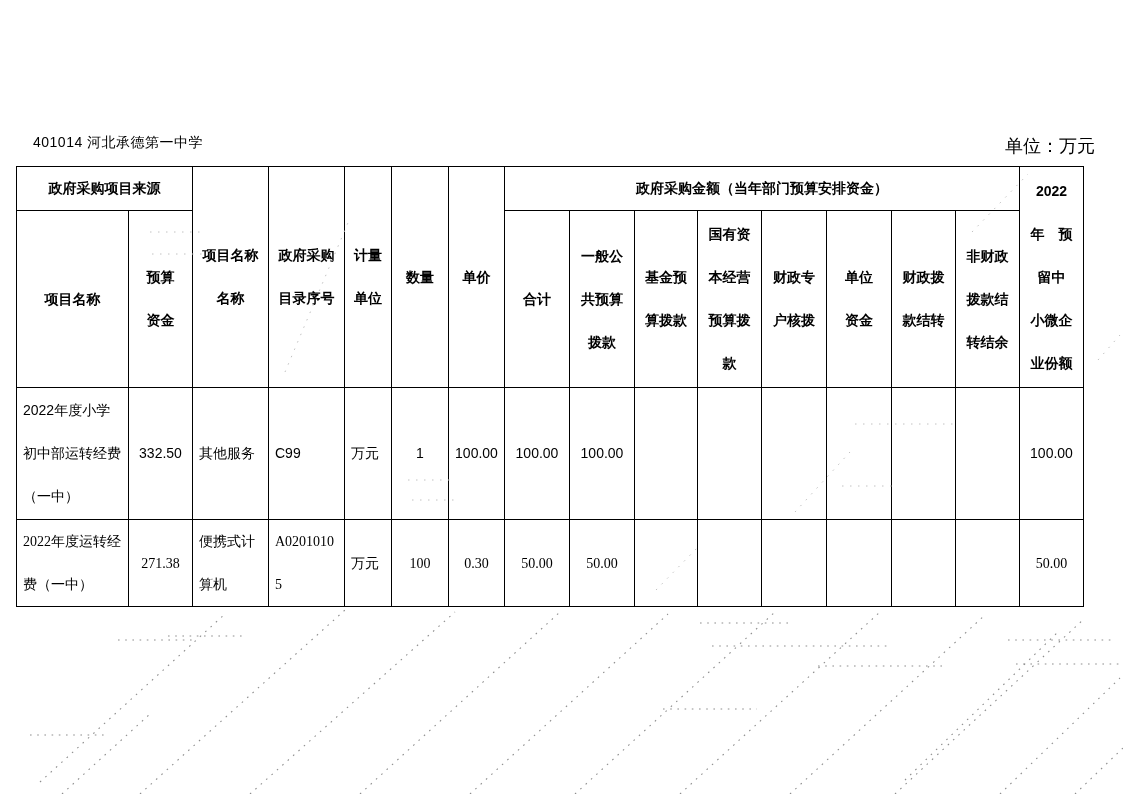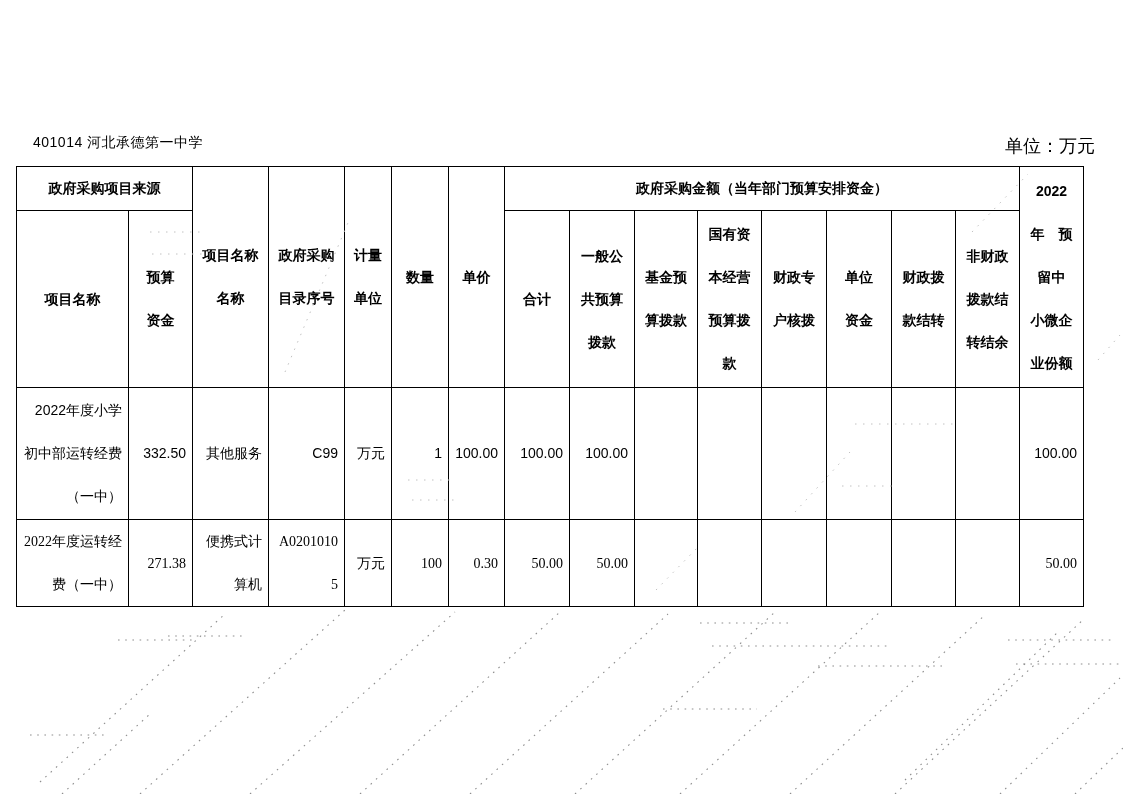--- a/index.html
+++ b/index.html
@@ -51,22 +51,22 @@
   }
   table.budget td {
     font-weight: normal;
     padding: 0 6px;
     word-break: break-all;
   }
   tr.r-group  { height: 42px; }
   tr.r-head   { height: 177px; }
   tr.r-data1  { height: 132px; }
   tr.r-data2  { height: 86px; font-family: Liberation Serif, serif; }
-  .ta-l { text-align: right; }
-  .ta-r { text-align: right; }
+  .ta-l { text-align: left; }
+  .ta-r { text-align: center; }
   td.tight { padding: 0 5px; }
   td.price { padding: 0 6px; }
   .watermark {
     position: absolute;
     left: 0; top: 0;
     width: 1123px; height: 794px;
     pointer-events: none;
   }
 </style>
 </head>

